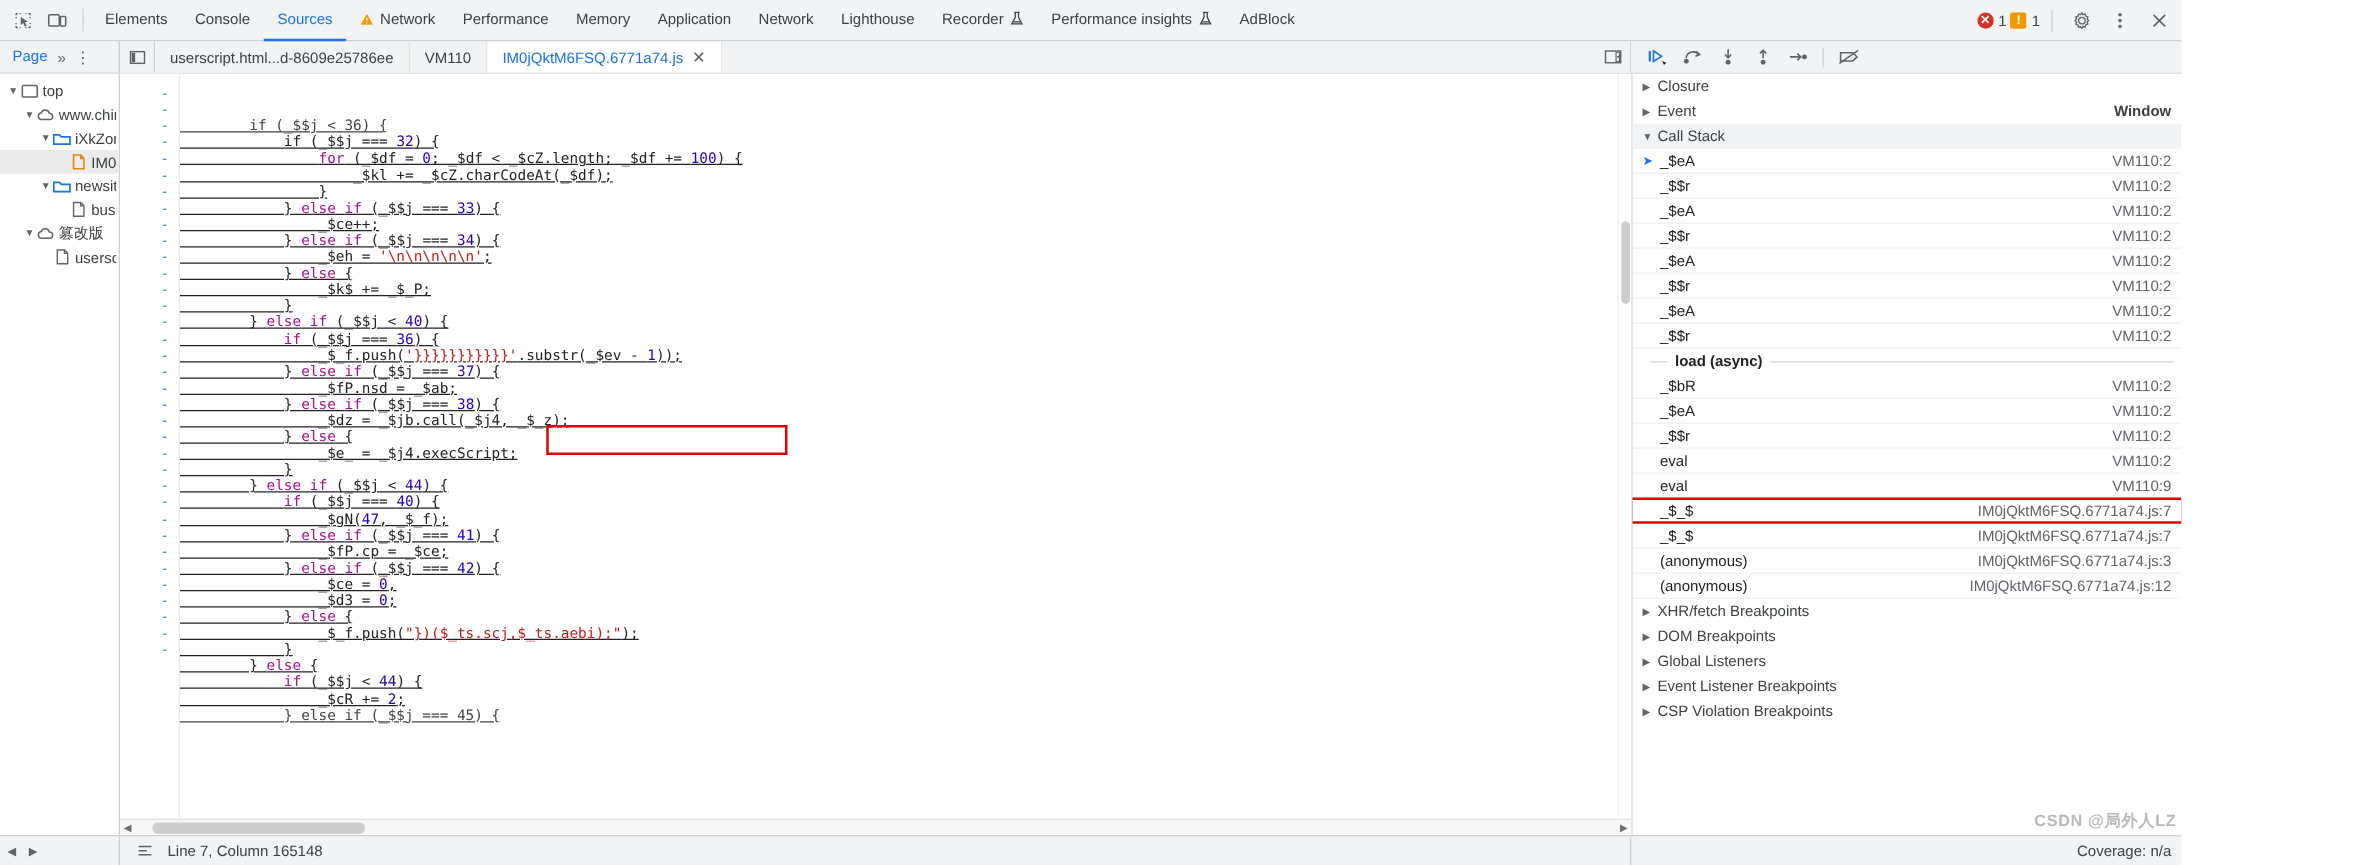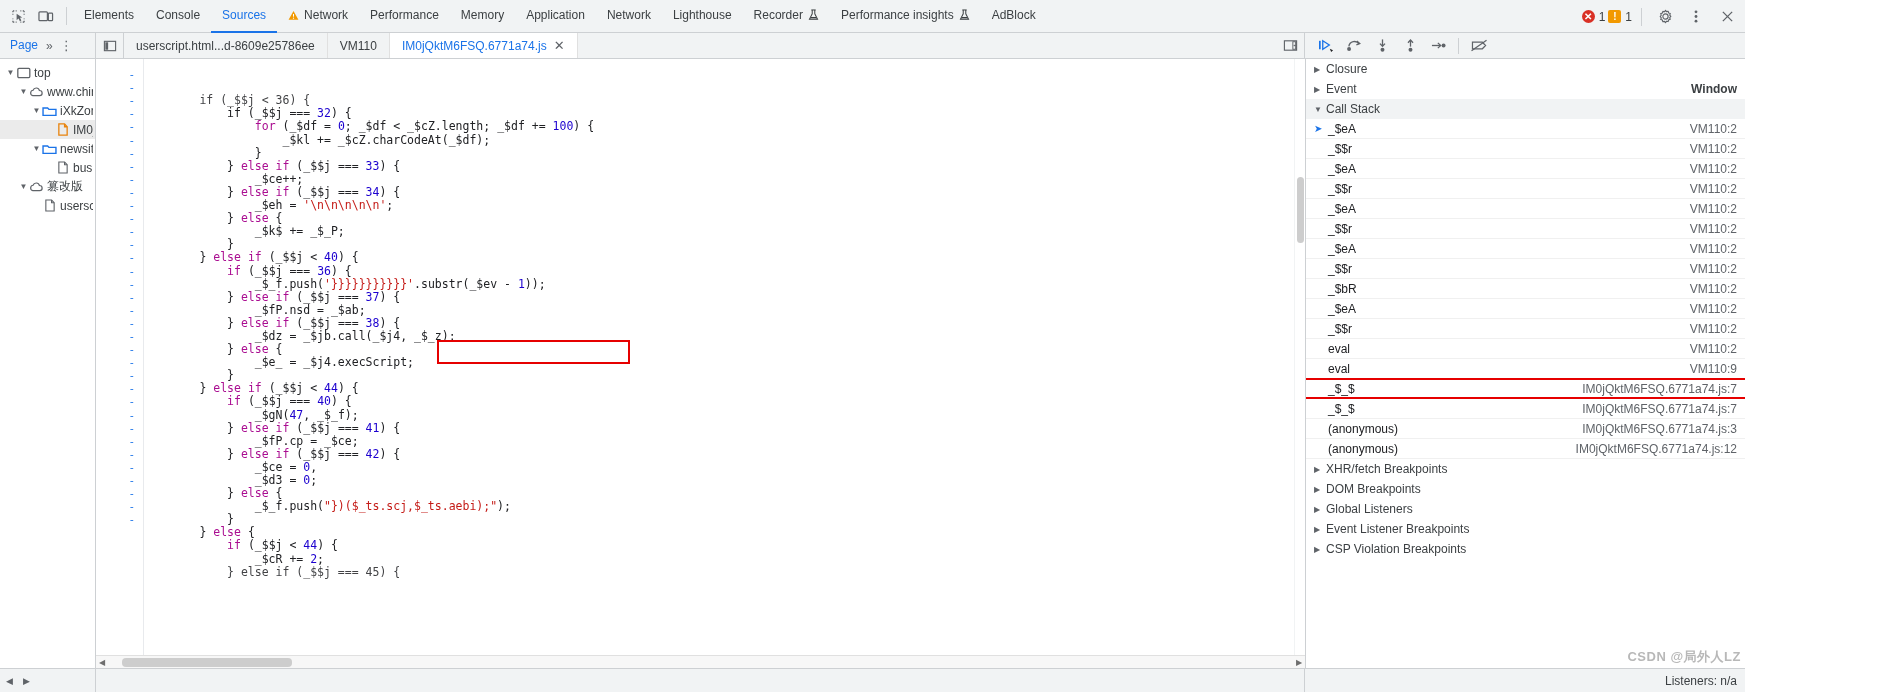--- a/index.html
+++ b/index.html
@@ -155,21 +155,21 @@
   .gline { height:13.1px; line-height:13.1px; padding-right:8px; }
   .code {
     flex:1; min-width:0; overflow:hidden;
     font-family:"DejaVu Sans Mono", monospace;
     font-size:11.5px; line-height:13.1px;
     padding-top:2px;
     white-space:pre;
     color:#202124;
     position:relative;
   }
-  .code .ln { height:13.1px; }
+  .code .ln { height:13.1px;text-decoration:underline; }
   .kw   { color:#aa0d91; }
   .num  { color:#1c00cf; }
   .str  { color:#c41a16; }
   .plain{ color:#202124; }
   .redbox {
     position:absolute;
     border:2px solid #e60000;
     pointer-events:none;
   }
   .editor-scrollbar-v {
@@ -630,20 +630,25 @@
         <div class="cs-row" style="position: relative;">
           <span class="marker"></span>
           <span class="fname">_$eA</span>
           <span class="loc">VM110:2</span>
         </div>
         <div class="cs-row" style="position: relative;">
           <span class="marker"></span>
           <span class="fname">_$$r</span>
           <span class="loc">VM110:2</span>
         </div>
+        <div class="cs-row async-sep" style="position: relative;">
+          <span class="line-l"></span>
+          <span class="fname">load (async)</span>
+          <span class="line-r"></span>
+        </div>
         <div class="cs-row" style="position: relative;">
           <span class="marker"></span>
           <span class="fname">_$bR</span>
           <span class="loc">VM110:2</span>
         </div>
         <div class="cs-row" style="position: relative;">
           <span class="marker"></span>
           <span class="fname">_$eA</span>
           <span class="loc">VM110:2</span>
         </div>
@@ -704,18 +709,26 @@
           <span>CSP Violation Breakpoints</span>
         </div>
       </div>
   </div>
 
   <div class="statusbar">
     <div class="sb-left">
       <span class="sb-ico">◀</span>
       <span class="sb-ico">▶</span>
     </div>
-    <div class="sb-cov">Listeners: n/a</div>
+    <div class="sb-mid">
+      <span class="sb-pretty">
+        <svg width="14" height="14" viewBox="0 0 15 15">
+          <path d="M2 3.5 H13 M2 7 H9 M2 10.5 H13" stroke="#5f6368" stroke-width="1.3"></path>
+        </svg>
+      </span>
+      <span>Line 7, Column 165148</span>
+    </div>
+    <div class="sb-cov">Coverage: n/a</div>
     <div class="rp-divider-left"></div>
   </div>
 
   <div class="watermark">CSDN @局外人LZ</div>
 </div>
 
 </body></html>

